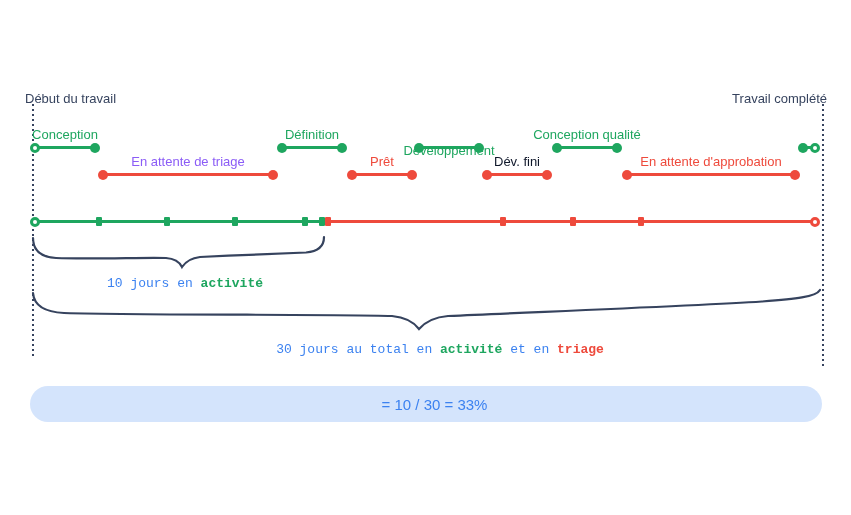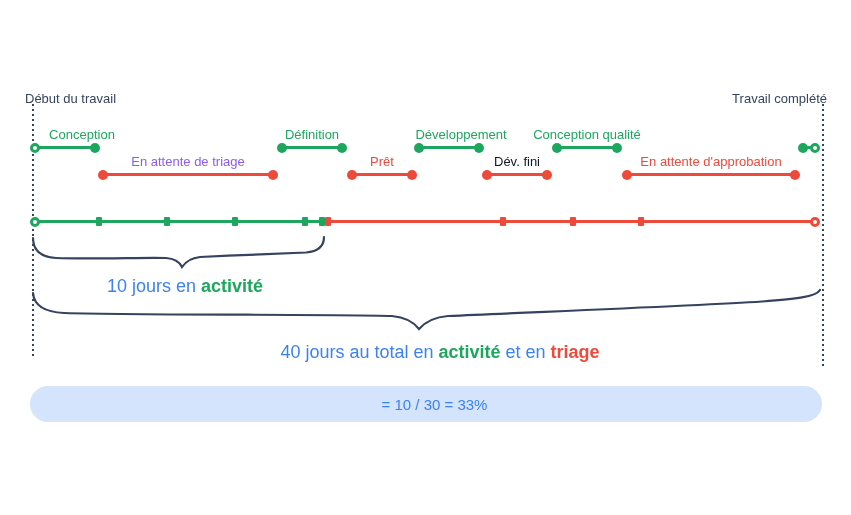--- a/index.html
+++ b/index.html
@@ -35,21 +35,21 @@
   .seg-dot{
     position:absolute;width:10px;height:10px;border-radius:50%;box-sizing:border-box;
   }
   .seg-label{
     position:absolute;font-size:13px;white-space:nowrap;transform:translateX(-50%);
   }
   .bar-tick{
     position:absolute;width:6px;height:9px;border-radius:1px;
   }
   .caption{
-    position:absolute;font-size:18px;transform:translateX(-50%);white-space:nowrap;
+    position:absolute;font-size:13px;transform:translateX(-50%);white-space:nowrap;font-family:Liberation Mono, monospace;
   }
   .lp-blue{color:var(--blue);}
   .lp-green-bold{color:var(--green);font-weight:700;}
   .lp-red-bold{color:var(--red);font-weight:700;}
   #brace-svg{position:absolute;left:0;top:0;pointer-events:none;}
   .brace-path{fill:none;stroke:var(--navy);stroke-width:2.2;stroke-linecap:round;}
   .pill{
     position:absolute;
     left:30px;top:386px;width:792px;height:36px;
     background:var(--pill-bg);
@@ -68,37 +68,37 @@
   <div class="edge-label" style="left:25px;top:91px;">Début du travail</div>
   <div class="edge-label" style="right:24px;top:91px;">Travail complété</div>
 
   <div class="dotted-line" style="left:32px;top:104px;height:254px;"></div>
   <div class="dotted-line" style="left:822px;top:104px;height:262px;"></div>
 
   <div id="segments-layer">
       <div class="seg-line" style="left: 35px; top: 146px; width: 60px; background: rgb(30, 166, 95);"></div>
       <div class="seg-dot" style="left: 30px; top: 142.5px; background: rgb(255, 255, 255); border: 3px solid rgb(30, 166, 95);"></div>
       <div class="seg-dot" style="left: 90px; top: 142.5px; background: rgb(30, 166, 95);"></div>
-      <div class="seg-label" style="left: 65px; top: 127px; color: rgb(30, 166, 95); margin-left: 17px;">Conception</div>
+      <div class="seg-label" style="left: 65px; top: 127px; color: rgb(30, 166, 95);">Conception</div>
       <div class="seg-line" style="left: 103px; top: 173px; width: 170px; background: rgb(238, 74, 60);"></div>
       <div class="seg-dot" style="left: 98px; top: 169.5px; background: rgb(238, 74, 60);"></div>
       <div class="seg-dot" style="left: 268px; top: 169.5px; background: rgb(238, 74, 60);"></div>
       <div class="seg-label" style="left: 188px; top: 154px; color: #8b5cf6;">En attente de triage</div>
       <div class="seg-line" style="left: 282px; top: 146px; width: 60px; background: rgb(30, 166, 95);"></div>
       <div class="seg-dot" style="left: 277px; top: 142.5px; background: rgb(30, 166, 95);"></div>
       <div class="seg-dot" style="left: 337px; top: 142.5px; background: rgb(30, 166, 95);"></div>
       <div class="seg-label" style="left: 312px; top: 127px; color: rgb(30, 166, 95);">Définition</div>
       <div class="seg-line" style="left: 352px; top: 173px; width: 60px; background: rgb(238, 74, 60);"></div>
       <div class="seg-dot" style="left: 347px; top: 169.5px; background: rgb(238, 74, 60);"></div>
       <div class="seg-dot" style="left: 407px; top: 169.5px; background: rgb(238, 74, 60);"></div>
       <div class="seg-label" style="left: 382px; top: 154px; color: rgb(238, 74, 60);">Prêt</div>
       <div class="seg-line" style="left: 419px; top: 146px; width: 60px; background: rgb(30, 166, 95);"></div>
       <div class="seg-dot" style="left: 414px; top: 142.5px; background: rgb(30, 166, 95);"></div>
       <div class="seg-dot" style="left: 474px; top: 142.5px; background: rgb(30, 166, 95);"></div>
-      <div class="seg-label" style="left: 449px; top: 127px; color: rgb(30, 166, 95); margin-left: 12px;">Développement</div>
+      <div class="seg-label" style="left: 449px; top: 143px; color: rgb(30, 166, 95);">Développement</div>
       <div class="seg-line" style="left: 487px; top: 173px; width: 60px; background: rgb(238, 74, 60);"></div>
       <div class="seg-dot" style="left: 482px; top: 169.5px; background: rgb(238, 74, 60);"></div>
       <div class="seg-dot" style="left: 542px; top: 169.5px; background: rgb(238, 74, 60);"></div>
       <div class="seg-label" style="left: 517px; top: 154px; color: #0f172a;">Dév. fini</div>
       <div class="seg-line" style="left: 557px; top: 146px; width: 60px; background: rgb(30, 166, 95);"></div>
       <div class="seg-dot" style="left: 552px; top: 142.5px; background: rgb(30, 166, 95);"></div>
       <div class="seg-dot" style="left: 612px; top: 142.5px; background: rgb(30, 166, 95);"></div>
       <div class="seg-label" style="left: 587px; top: 127px; color: rgb(30, 166, 95);">Conception qualité</div>
       <div class="seg-line" style="left: 627px; top: 173px; width: 168px; background: rgb(238, 74, 60);"></div>
       <div class="seg-dot" style="left: 622px; top: 169.5px; background: rgb(238, 74, 60);"></div>
@@ -121,19 +121,19 @@
       <div class="bar-tick" style="left: 638px; top: 217px; background: rgb(238, 74, 60);"></div>
       <div class="seg-dot" style="left: 810px; top: 216.5px; background: rgb(255, 255, 255); border: 3px solid rgb(238, 74, 60);"></div>
     </div>
 
   <svg id="brace-svg" width="851" height="515" viewBox="0 0 851 515">
     <path class="brace-path" d="M 33 238 C 33 250, 40 257, 56 258 C 92 259.5, 150 257, 166 258 C 174 258.5, 179 261, 182 267 C 186 261, 192 258, 200 257 C 240 255, 290 253.5, 306 252.5 C 318 251.5, 324 246, 324 237"></path>
     <path class="brace-path" d="M 33 293 C 34 305, 44 312, 64 313 C 150 315.5, 330 314, 392 316 C 403 317, 413 321, 419 329 C 426 321, 436 317, 448 316 C 560 311, 700 305.5, 762 301.5 C 795 299, 816 297, 820 290"></path>
   </svg>
 
   <div class="caption" id="activity-caption" style="left: 185px; top: 276px;"><span class="lp-blue">10 jours en </span><span class="lp-green-bold">activité</span></div>
-  <div class="caption" id="total-caption" style="left: 440px; top: 342px;"><span class="lp-blue">40 jours au total en </span><span class="lp-green-bold">activité</span><span class="lp-blue"> et en </span><span class="lp-red-bold">triage</span></div>
+  <div class="caption" id="total-caption" style="left: 440px; top: 342px;"><span class="lp-blue">30 jours au total en </span><span class="lp-green-bold">activité</span><span class="lp-blue"> et en </span><span class="lp-red-bold">triage</span></div>
 
   <div class="pill">
     <span class="pill-formula">= 10 / 30 = 33%</span>
   </div>
 
 </div>
 
 </body></html>

